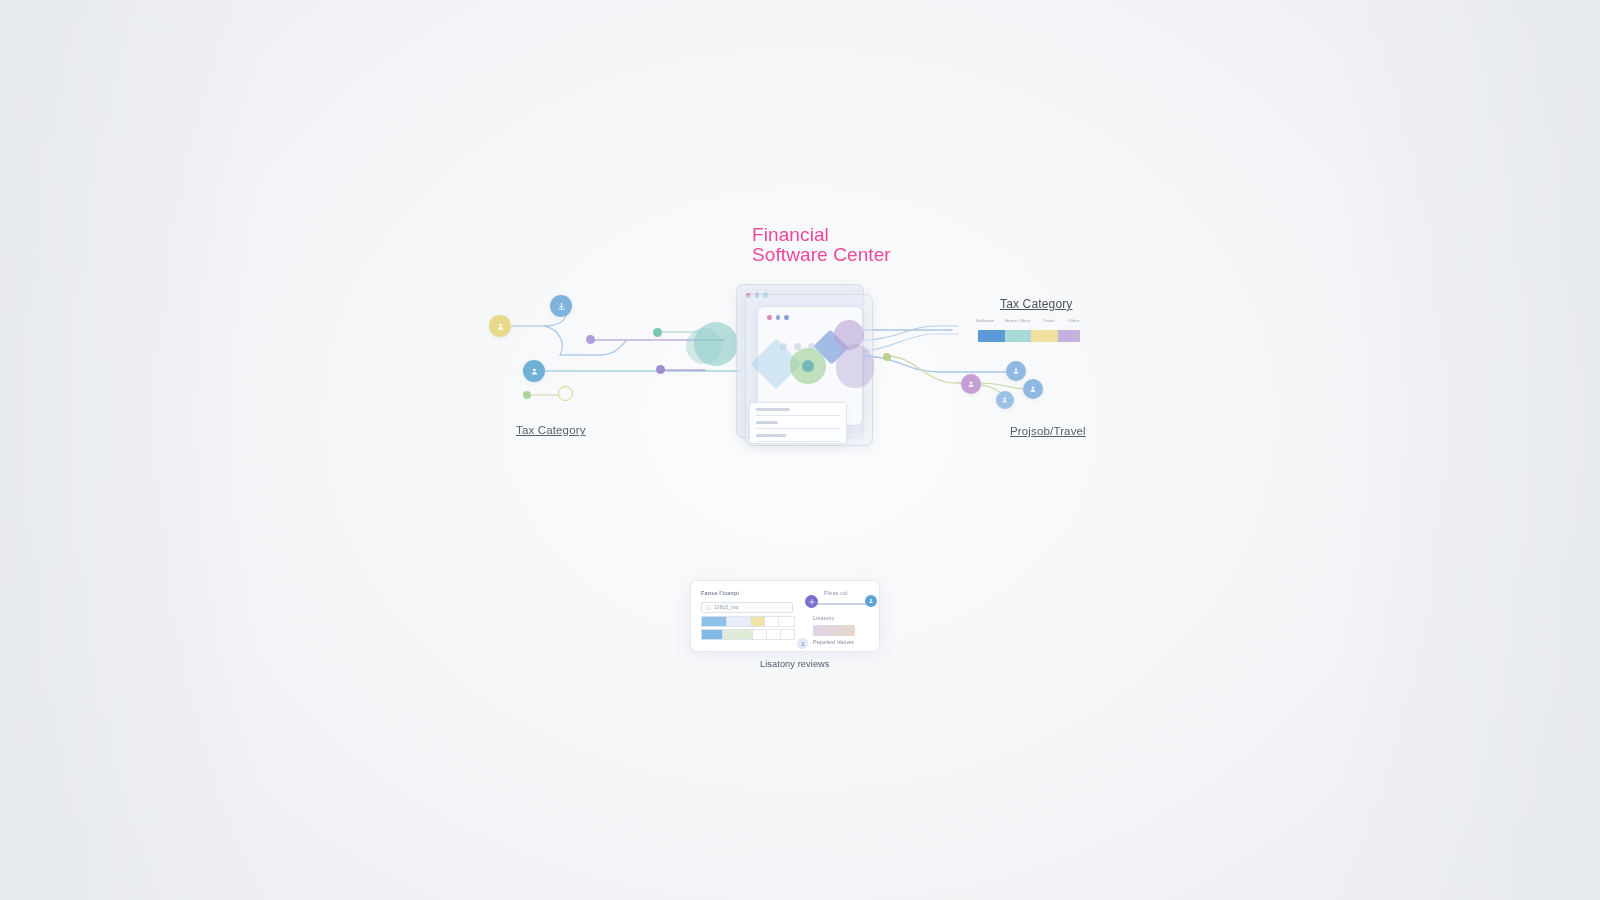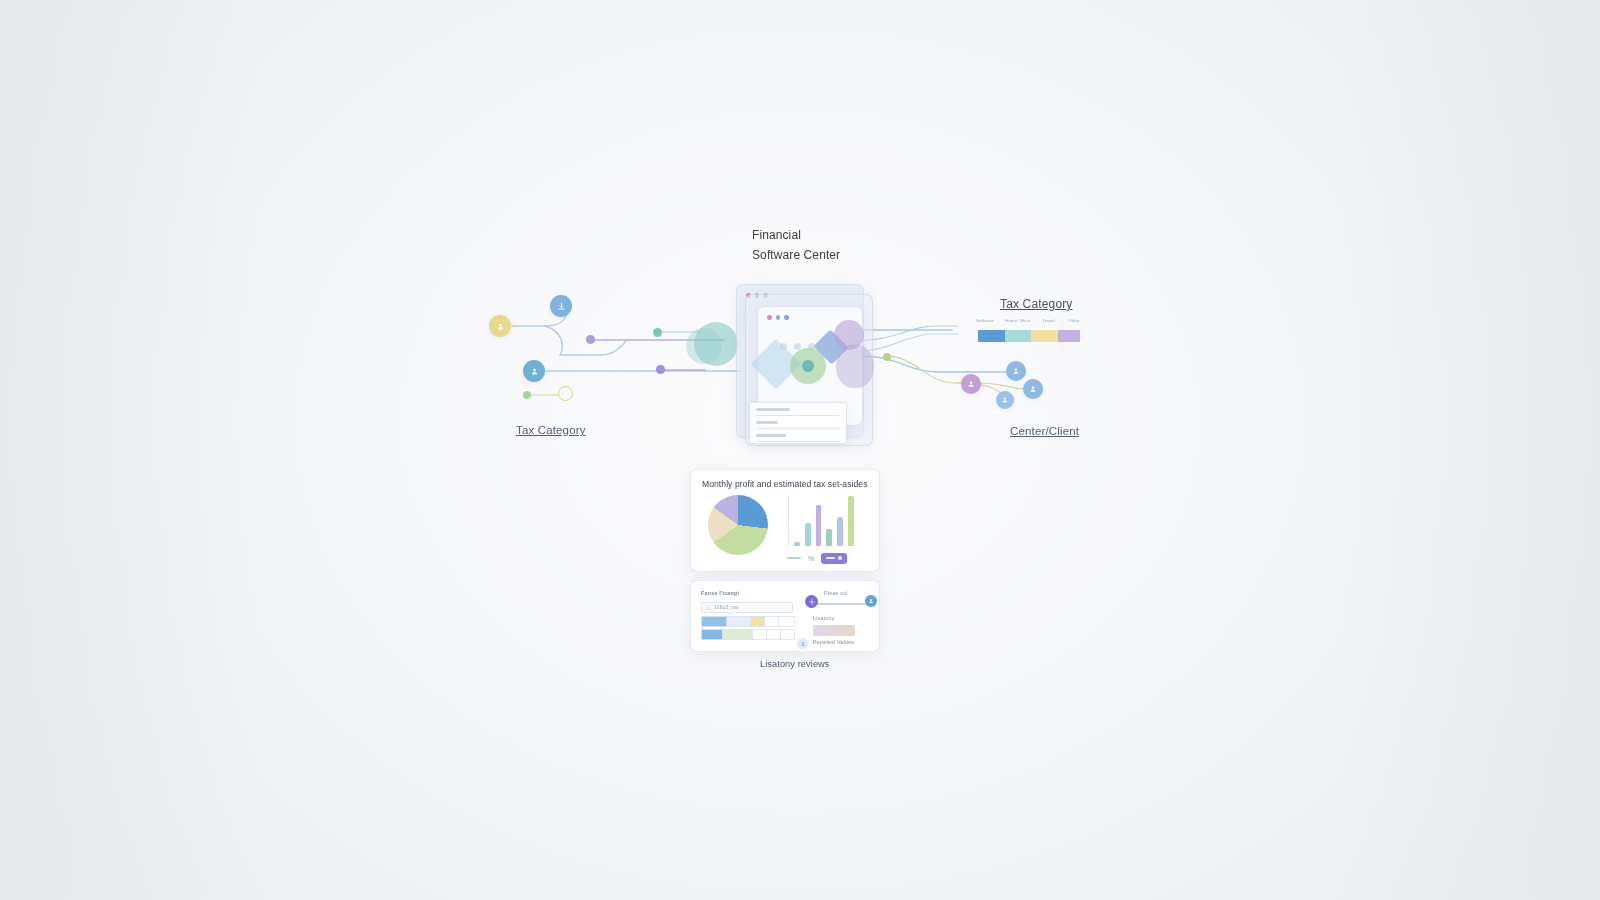--- a/index.html
+++ b/index.html
@@ -22,21 +22,21 @@
     pointer-events: none;
   }
   .band-left { left: 0; }
   .band-right { right: 0; transform: scaleX(-1); }
 
   .stage { position: absolute; left: 0; top: 0; width: 1600px; height: 900px; }
 
   
   .title {
     position: absolute; left: 752px; top: 228px;
-    font-size: 12px; line-height: 14.5px; color: #404040; letter-spacing: .1px;
+    font-size: 19px; line-height: 14.5px; color: #ec4899; letter-spacing: .1px;
   }
   .title div + div { margin-top: 5px; }
 
   
   .grp-label {
     position: absolute; font-size: 11.5px; color: #55606e; letter-spacing: .15px; white-space: nowrap; text-decoration: underline;
   }
   .lbl-tax-left  { left: 516px; top: 424px; }
   .lbl-proj      { left: 1010px; top: 425px; }
   .lbl-tax-right { left: 1000px; top: 297px; font-size: 12px; color: #4c5361; }
@@ -362,51 +362,22 @@
       <circle cx="12" cy="8" r="3.6" fill="#fff"></circle>
       <path d="M5 20c0-4 3.2-6.4 7-6.4S19 16 19 20z" fill="#fff"></path>
     </svg>
   </div>
   <div class="node" style="left:1005px;top:400px;width:18px;height:18px;margin-left:-9px;margin-top:-9px;background:#9dc0e6;">
     <svg width="7.5" height="7.5" viewBox="0 0 24 24">
       <circle cx="12" cy="8" r="3.6" fill="#fff"></circle>
       <path d="M5 20c0-4 3.2-6.4 7-6.4S19 16 19 20z" fill="#fff"></path>
     </svg>
   </div>
-  <div class="grp-label lbl-proj">Center/Client</div>
-
-  <div class="card card-chart">
-    <div class="card-title">Monthly profit and estimated tax set-asides</div>
-
-    <div class="pie-wrap">
-      <div class="pie" style="background: conic-gradient(
-              #5b9bd5 0deg 97deg,
-              #c3dda0 97deg 234deg,
-              #ecdfc4 234deg 306deg,
-              #bcb3e2 306deg 360deg);"></div>
-    </div>
-
-    <div class="bars">
-      <i style="height:4px;background:#b9c5e8"></i>
-      <i style="height:23px;background:#a8d2d8"></i>
-      <i style="height:41px;background:#c2aee0"></i>
-      <i style="height:17px;background:#9ed0c0"></i>
-      <i style="height:29px;background:#b6c4e6"></i>
-      <i style="height:50px;background:#c6dd9a"></i>
-    </div>
-
-    <div class="ctl-row">
-      <div class="ctl-line"></div>
-      <div class="ctl-pct">%</div>
-      <div class="ctl-btn">
-        <span class="bl"></span>
-        <span class="bd"></span>
-      </div>
-    </div>
-  </div>
+  <div class="grp-label lbl-proj">Projsob/Travel</div>
+
 
   <div class="card card-form">
     <div class="f-title">Fanse I'icanpi</div>
     <div class="f-title-r">Pleas col</div>
 
     <div class="f-input">
       <svg width="5" height="5" viewBox="0 0 24 24">
         <path d="M3 11L12 3l9 8v10H3z" fill="none" stroke="#a9b4c6" stroke-width="2.2" stroke-linejoin="round"></path>
       </svg>
       <span class="txt">108q5_rao</span>

